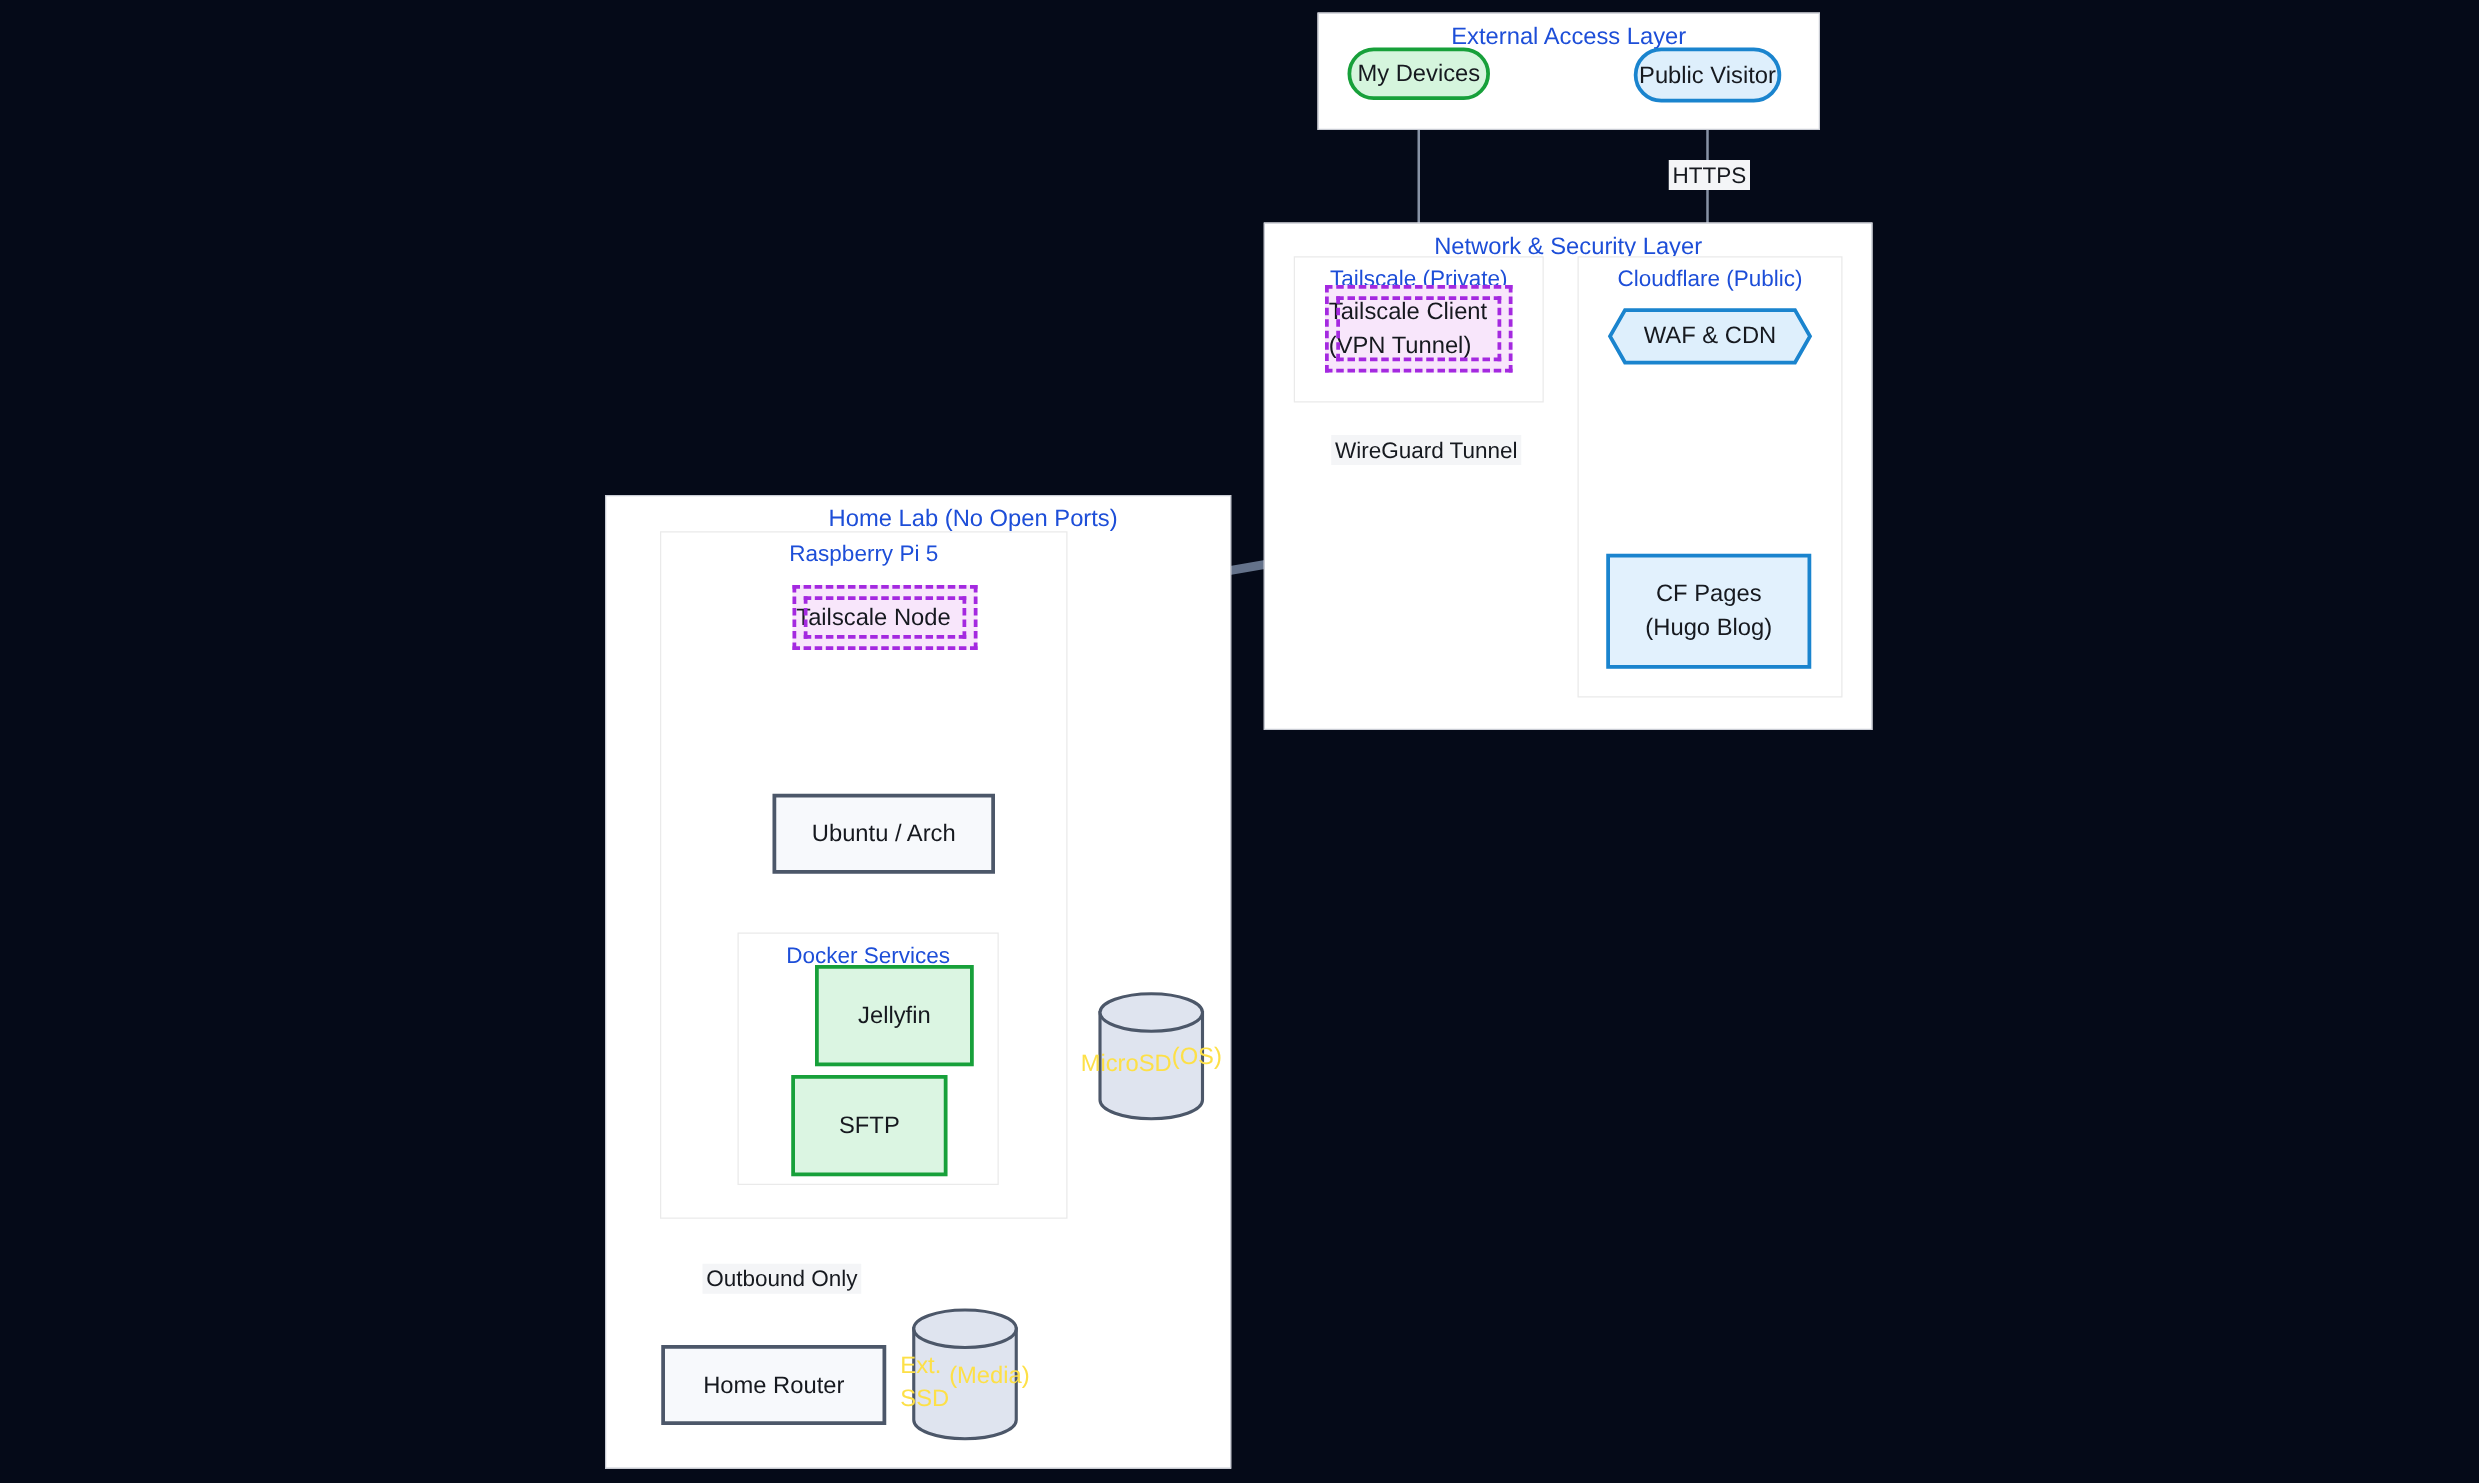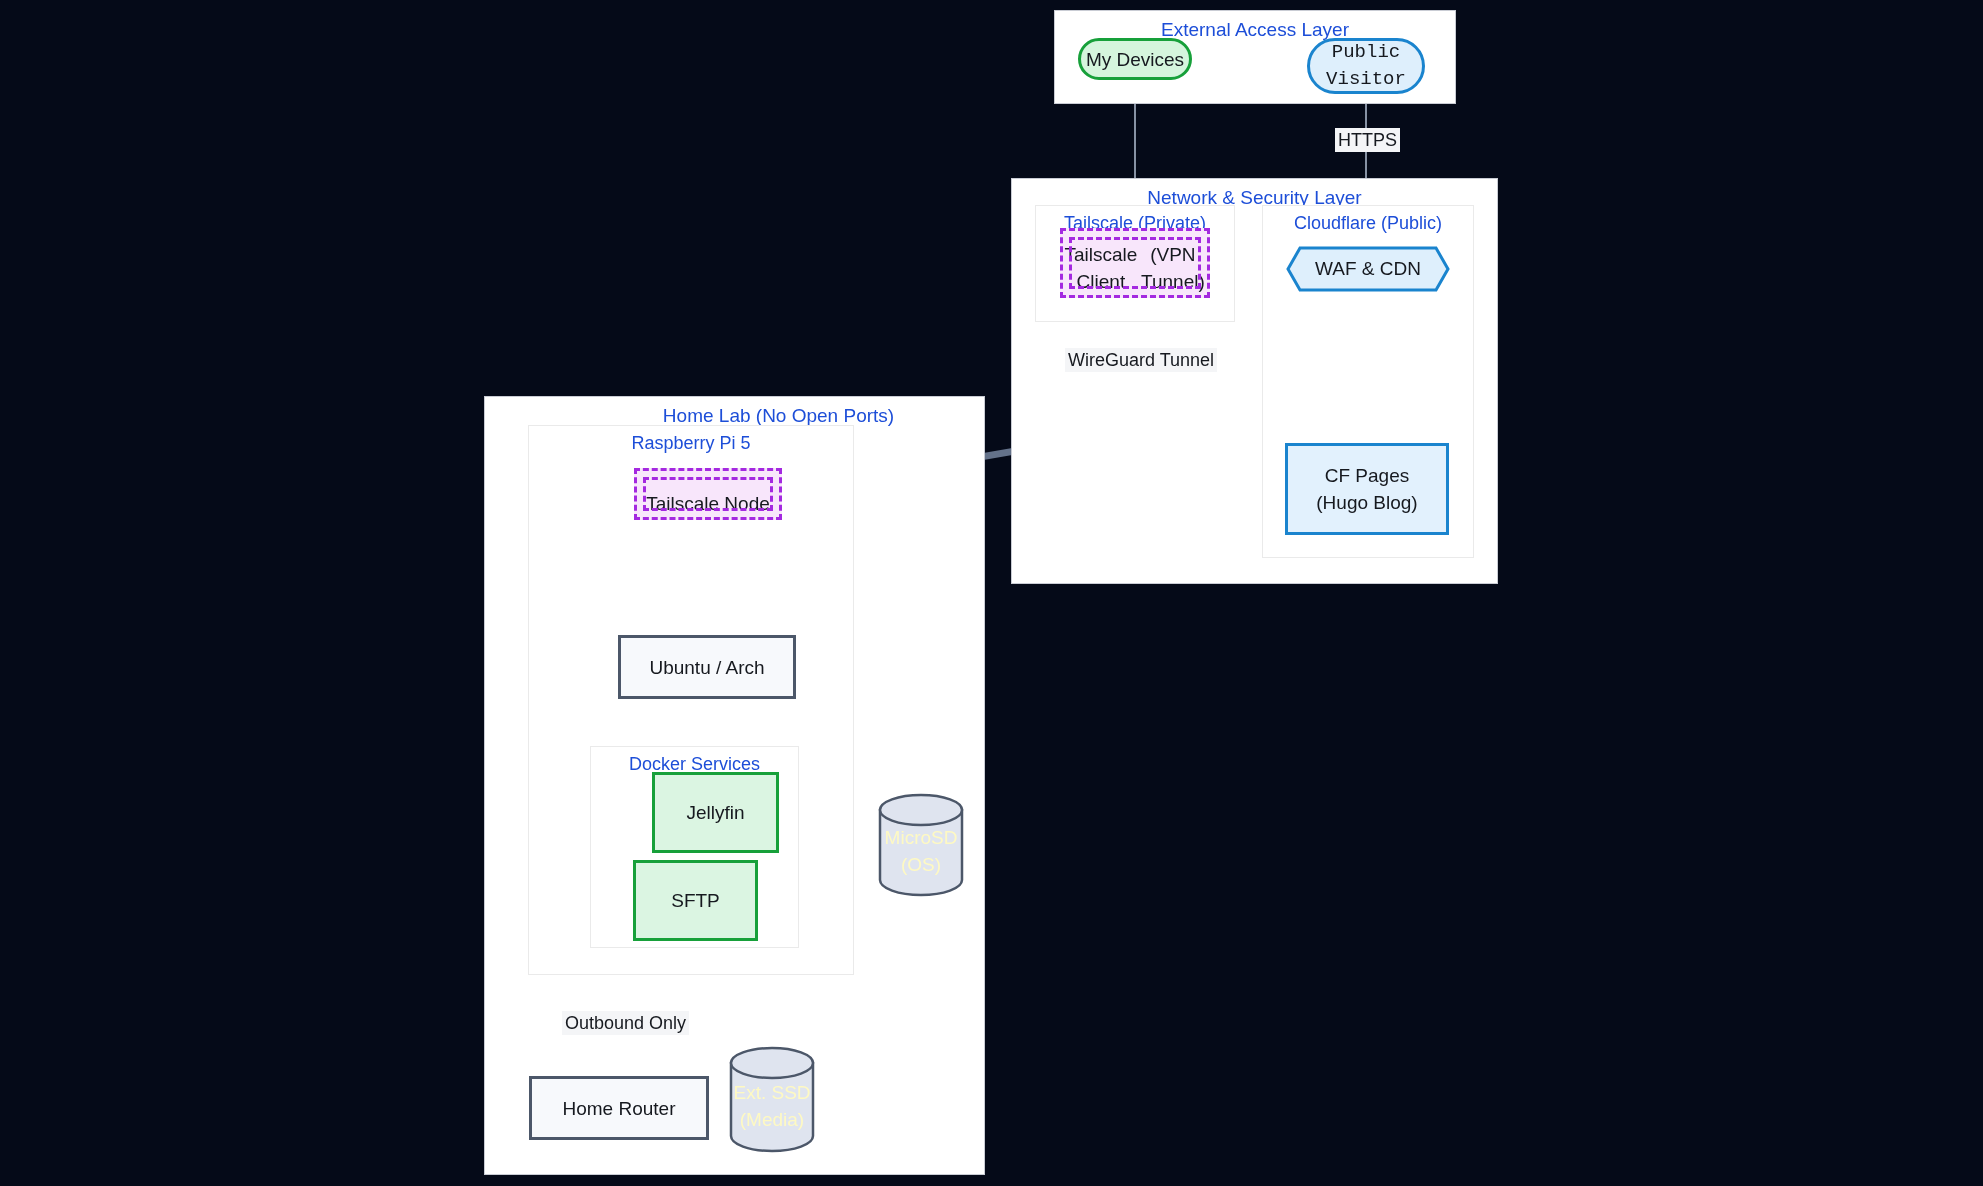--- a/index.html
+++ b/index.html
@@ -80,22 +80,22 @@
     background: #dbf5e2;
     border: 3px solid #17a03a;
   }
   
   .n-dashed {
     background: #f8e6fb;
     border: 3px dashed #a429e0;
     position: absolute;
     box-sizing: border-box;
     display: flex;
-    flex-direction: row;
-    align-items: flex-end;
+    flex-direction: column;
+    align-items: flex-start;
     justify-content: center;
     text-align: center;
     font-size: 19px;
     color: #16191f;
     line-height: 27px;
   }
   .n-dashed::before {
     content: "";
     position: absolute;
     left: 6px; top: 6px; right: 6px; bottom: 6px;
@@ -113,25 +113,24 @@
   }
   .n-hex .hexbg {
     position: absolute;
     left: 0; top: 0; width: 100%; height: 100%;
   }
   .n-hex .hexlabel { position: relative; z-index: 2; }
   
   .n-cyl {
     position: absolute;
     display: flex;
-    flex-direction: column;
     align-items: center;
     justify-content: center;
     font-size: 19px;
-    color: #fef9c3;
+    color: #fde047;
     line-height: 27px;
   }
   .n-cyl .cylbg {
     position: absolute;
     left: 0; top: 0; width: 100%; height: 100%;
   }
   .n-cyl .cyllabel { position: relative; z-index: 2; padding-top: 12px; }
   
   .edge-label {
     position: absolute;
@@ -179,21 +178,21 @@
 
     <path d="M618,974 L618,1076" stroke="#8792a4" stroke-width="2" fill="none"></path>
   </svg>
 
   <div class="layer" style="left:1054px; top:10px; width:402px; height:94px;">
     <div class="grp-title" style="top:8px;">External Access Layer</div>
   </div>
   <div class="node n-stadium n-green" style="left:1078px; top:38px; width:114px; height:42px;">
     <span>My Devices</span>
   </div>
-  <div class="node n-stadium n-blue" style="left:1307px; top:38px; width:118px; height:56px;font-family:Liberation Mono, monospace;">
+  <div class="node n-stadium n-blue" style="left:1307px; top:38px; width:118px; height:44px;">
     <span>Public Visitor</span>
   </div>
 
   <div class="edge-label" style="left:1335px; top:128px; background:#f4f5f7;">HTTPS</div>
 
   <div class="layer" style="left:1011px; top:178px; width:487px; height:406px;">
     <div class="grp-title" style="top:8px;">Network &amp; Security Layer</div>
   </div>
 
   <div class="subgroup" style="left:1035px; top:205px; width:200px; height:117px;">

